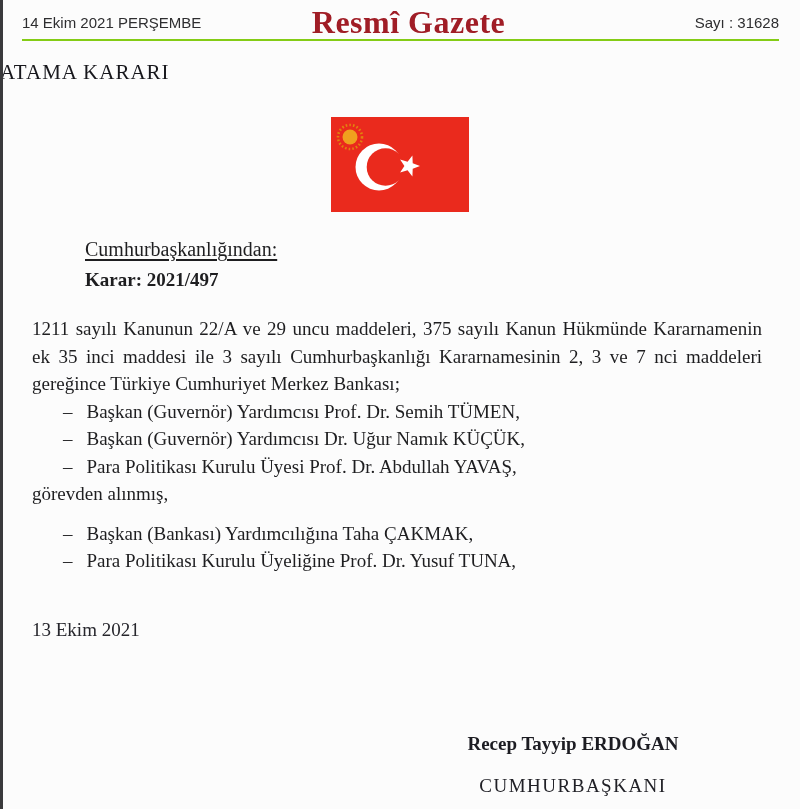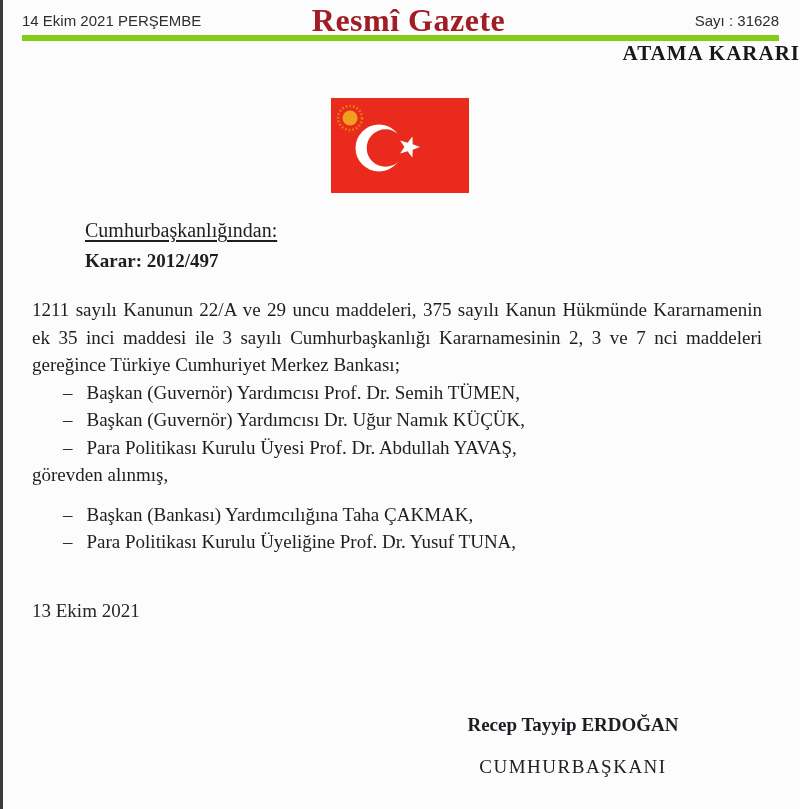--- a/index.html
+++ b/index.html
@@ -15,37 +15,38 @@
   }
   .edge-strip {
     position: absolute; left: 0; top: 0; bottom: 0;
     width: 3px; background: #3a3a3c;
   }
   
   .masthead {
     margin: 0 21px 0 22px;
     height: 41px;
     display: flex; align-items: center; justify-content: space-between;
-    border-bottom: 6px solid #84cc16;
+    border-bottom: 2px solid #84cc16;
     padding-top: 6px;
   }
   .masthead .date, .masthead .issue {
     font-family: "Liberation Sans", sans-serif;
     font-size: 15px; color: #2e2e30;
   }
   .masthead .gazette-title {
     font-size: 32px; font-weight: bold;
     letter-spacing: 0.5px;
     position: absolute; left: 17px; right: 0; text-align: center;
     pointer-events: none;
   }
   
   .decree-heading {
-    text-align: right;
-    font-size: 21px; font-weight: bold;
+    margin-top: 19px;
+    text-align: left;
+    font-size: 21px; font-weight: normal;
     letter-spacing: 1px;
     color: #17171c;
   }
   
   .flag-wrap { margin-top: 32px; text-align: center; }
   .flag-wrap svg { display: inline-block; }
   
   .content { padding: 0 38px 0 32px; }
   .from-line {
     margin: 22px 0 0 53px;
@@ -112,21 +113,21 @@
     <circle cx="48" cy="50" r="23.5" fill="#ffffff"></circle>
     <circle cx="54.5" cy="50" r="18.8" fill="#ea2a1d"></circle>
 
     <polygon transform="translate(78,49) rotate(18)" points="0,-11 2.70,-3.72 10.46,-3.40 4.37,1.42 6.47,8.90 0,4.6 -6.47,8.90 -4.37,1.42 -10.46,-3.40 -2.70,-3.72" fill="#ffffff"></polygon>
   </svg>
 </div>
 
 <div class="content">
 
   <div class="from-line">Cumhurbaşkanlığından:</div>
-  <div class="decision-no">Karar: 2012/497</div>
+  <div class="decision-no">Karar: 2021/497</div>
 
   <p class="intro">1211 sayılı Kanunun 22/A ve 29 uncu maddeleri, 375 sayılı Kanun Hükmünde Kararnamenin ek 35 inci maddesi ile 3 sayılı Cumhurbaşkanlığı Kararnamesinin 2, 3 ve 7 nci maddeleri gereğince Türkiye Cumhuriyet Merkez Bankası;</p>
 
   <div class="dismissed-group">
     <div class="dash-item">
       <span class="dash">–</span>
       <span>Başkan (Guvernör) Yardımcısı Prof. Dr. Semih TÜMEN,</span>
     </div>
     <div class="dash-item">
       <span class="dash">–</span>

